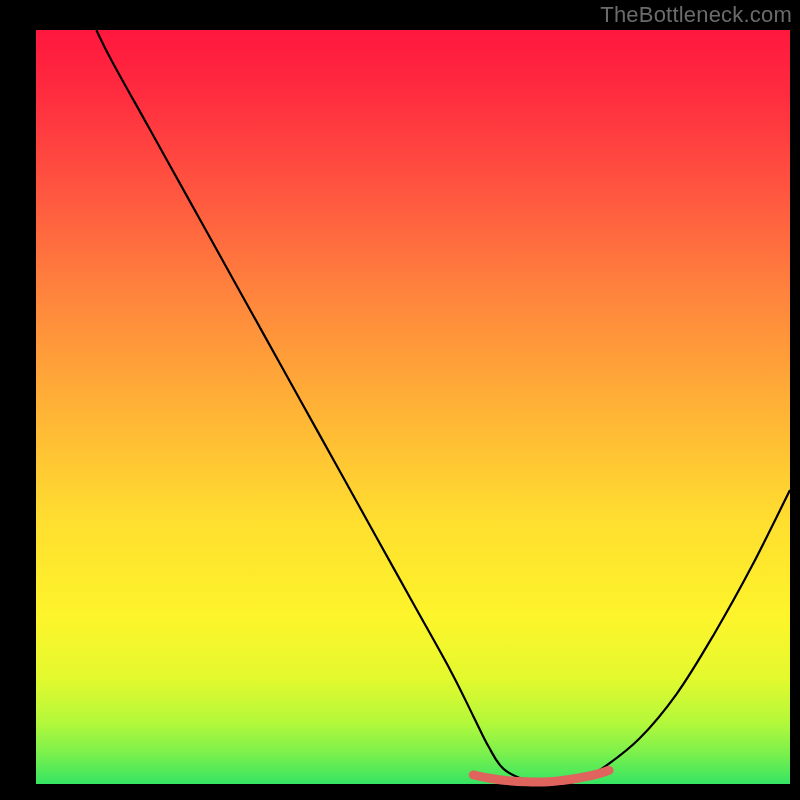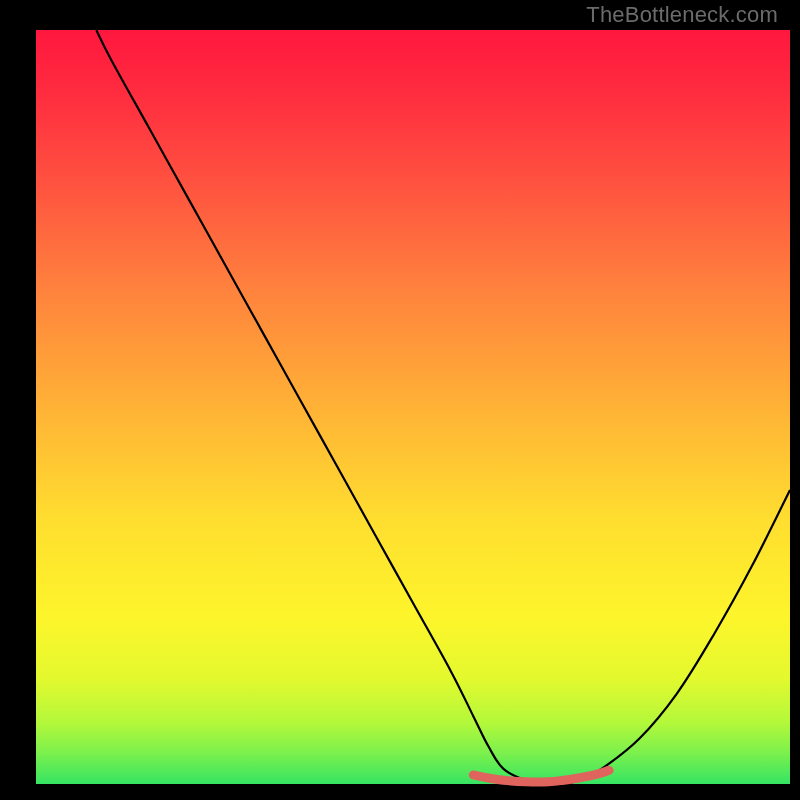--- a/index.html
+++ b/index.html
@@ -13,21 +13,21 @@
   }
   .stage {
     position: relative;
     width: 800px;
     height: 800px;
     background: #000;
   }
   .watermark {
     position: absolute;
     top: 2px;
-    right: 22px;
+    right: 8px;
     color: #6b6b6b;
     font-size: 22px;
     font-weight: 500;
     letter-spacing: 0.2px;
     z-index: 5;
   }
   svg {
     position: absolute;
     top: 0;
     left: 0;

